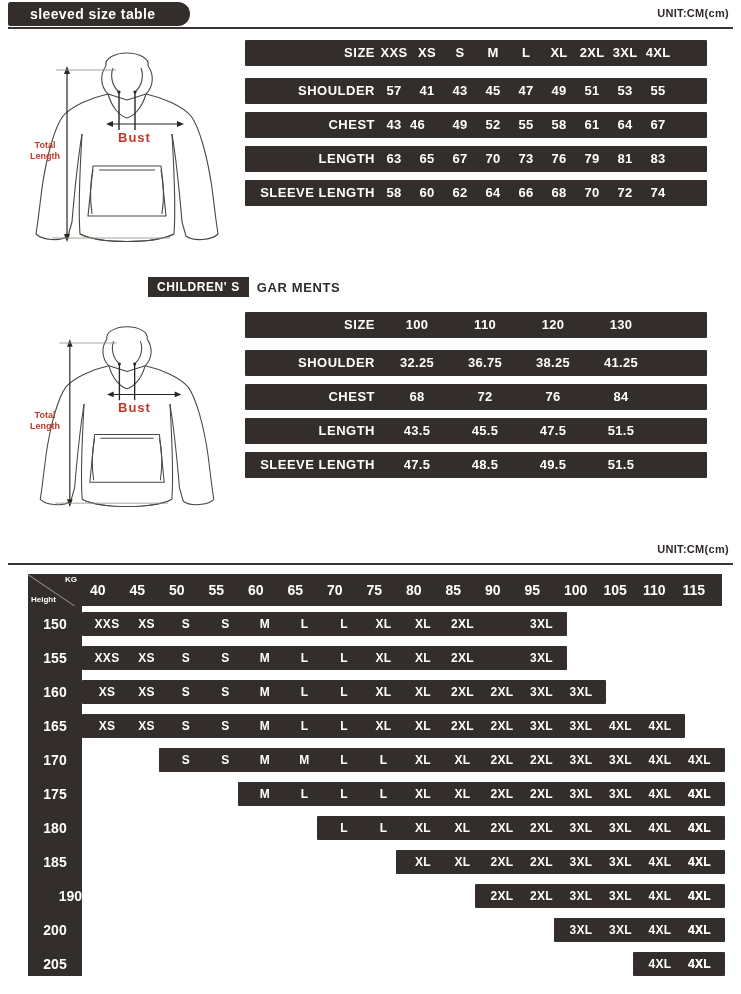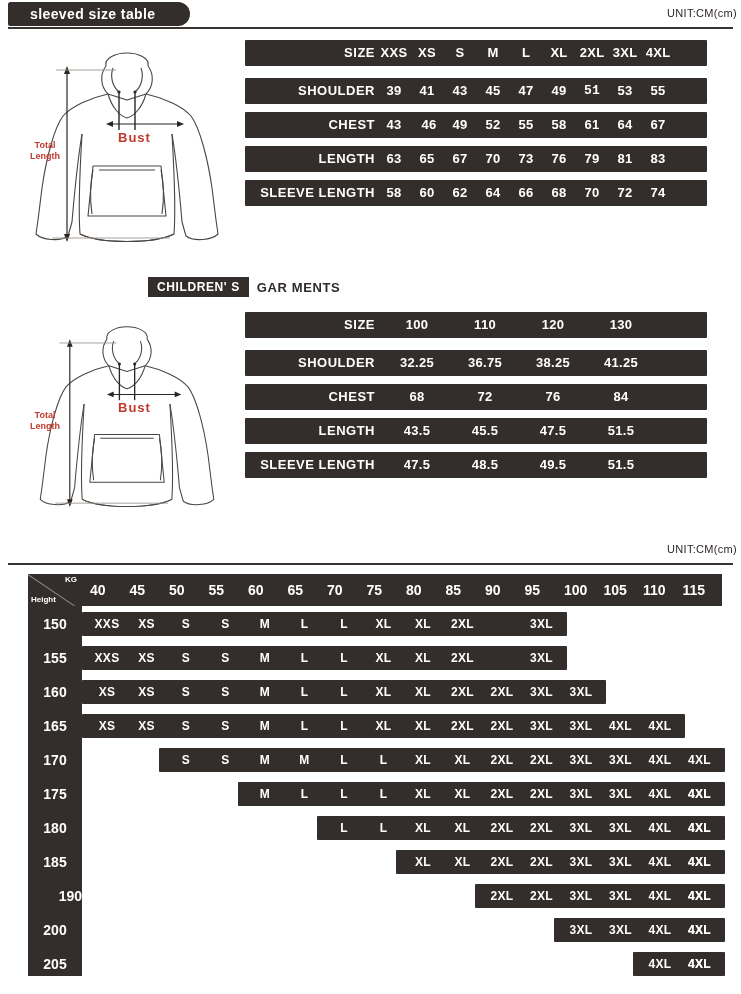--- a/index.html
+++ b/index.html
@@ -21,21 +21,21 @@
     box-sizing:border-box;
   }
   .title-pill span{
     color:#ffffff;font-size:14px;font-weight:bold;letter-spacing:.4px;
     white-space:nowrap;
   }
   .title-rule{
     position:absolute;left:8px;right:8px;top:25px;height:2px;background:#3a3530;
   }
   .unit{
-    position:absolute;right:4px;top:5px;font-size:11px;font-weight:normal;
+    position:absolute;right:12px;top:5px;font-size:11px;font-weight:bold;
     letter-spacing:.3px;color:#2f2a27;
   }
 
   
   .figure{position:absolute;}
   .fig-label{
     position:absolute;color:#c0392b;font-size:9px;font-weight:bold;
     line-height:11px;text-align:center;
   }
   .bust-label{
@@ -172,34 +172,34 @@
         <div class="cell" style="left: 200px; width: 30px;">S</div>
         <div class="cell" style="left: 233px; width: 30px;">M</div>
         <div class="cell" style="left: 266px; width: 30px;">L</div>
         <div class="cell" style="left: 299px; width: 30px;">XL</div>
         <div class="cell" style="left: 332px; width: 30px;">2XL</div>
         <div class="cell" style="left: 365px; width: 30px;">3XL</div>
         <div class="cell" style="left: 398px; width: 30px;">4XL</div>
       </div>
       <div class="bar">
         <div class="rowhead" style="width: 130px;">SHOULDER</div>
-        <div class="cell" style="left: 134px; width: 30px;">39</div>
+        <div class="cell" style="left: 134px; width: 30px;">57</div>
         <div class="cell" style="left: 167px; width: 30px;">41</div>
         <div class="cell" style="left: 200px; width: 30px;">43</div>
         <div class="cell" style="left: 233px; width: 30px;">45</div>
         <div class="cell" style="left: 266px; width: 30px;">47</div>
         <div class="cell" style="left: 299px; width: 30px;">49</div>
-        <div class="cell" style="left: 332px; width: 30px; font-family: Liberation Mono, monospace;">51</div>
+        <div class="cell" style="left: 332px; width: 30px;">51</div>
         <div class="cell" style="left: 365px; width: 30px;">53</div>
         <div class="cell" style="left: 398px; width: 30px;">55</div>
       </div>
       <div class="bar">
         <div class="rowhead" style="width: 130px;">CHEST</div>
         <div class="cell" style="left: 134px; width: 30px;">43</div>
-        <div class="cell" style="left: 169px; width: 30px;">46</div>
+        <div class="cell" style="left: 150px; width: 30px; text-align: right;">46</div>
         <div class="cell" style="left: 200px; width: 30px;">49</div>
         <div class="cell" style="left: 233px; width: 30px;">52</div>
         <div class="cell" style="left: 266px; width: 30px;">55</div>
         <div class="cell" style="left: 299px; width: 30px;">58</div>
         <div class="cell" style="left: 332px; width: 30px;">61</div>
         <div class="cell" style="left: 365px; width: 30px;">64</div>
         <div class="cell" style="left: 398px; width: 30px;">67</div>
       </div>
       <div class="bar">
         <div class="rowhead" style="width: 130px;">LENGTH</div>

